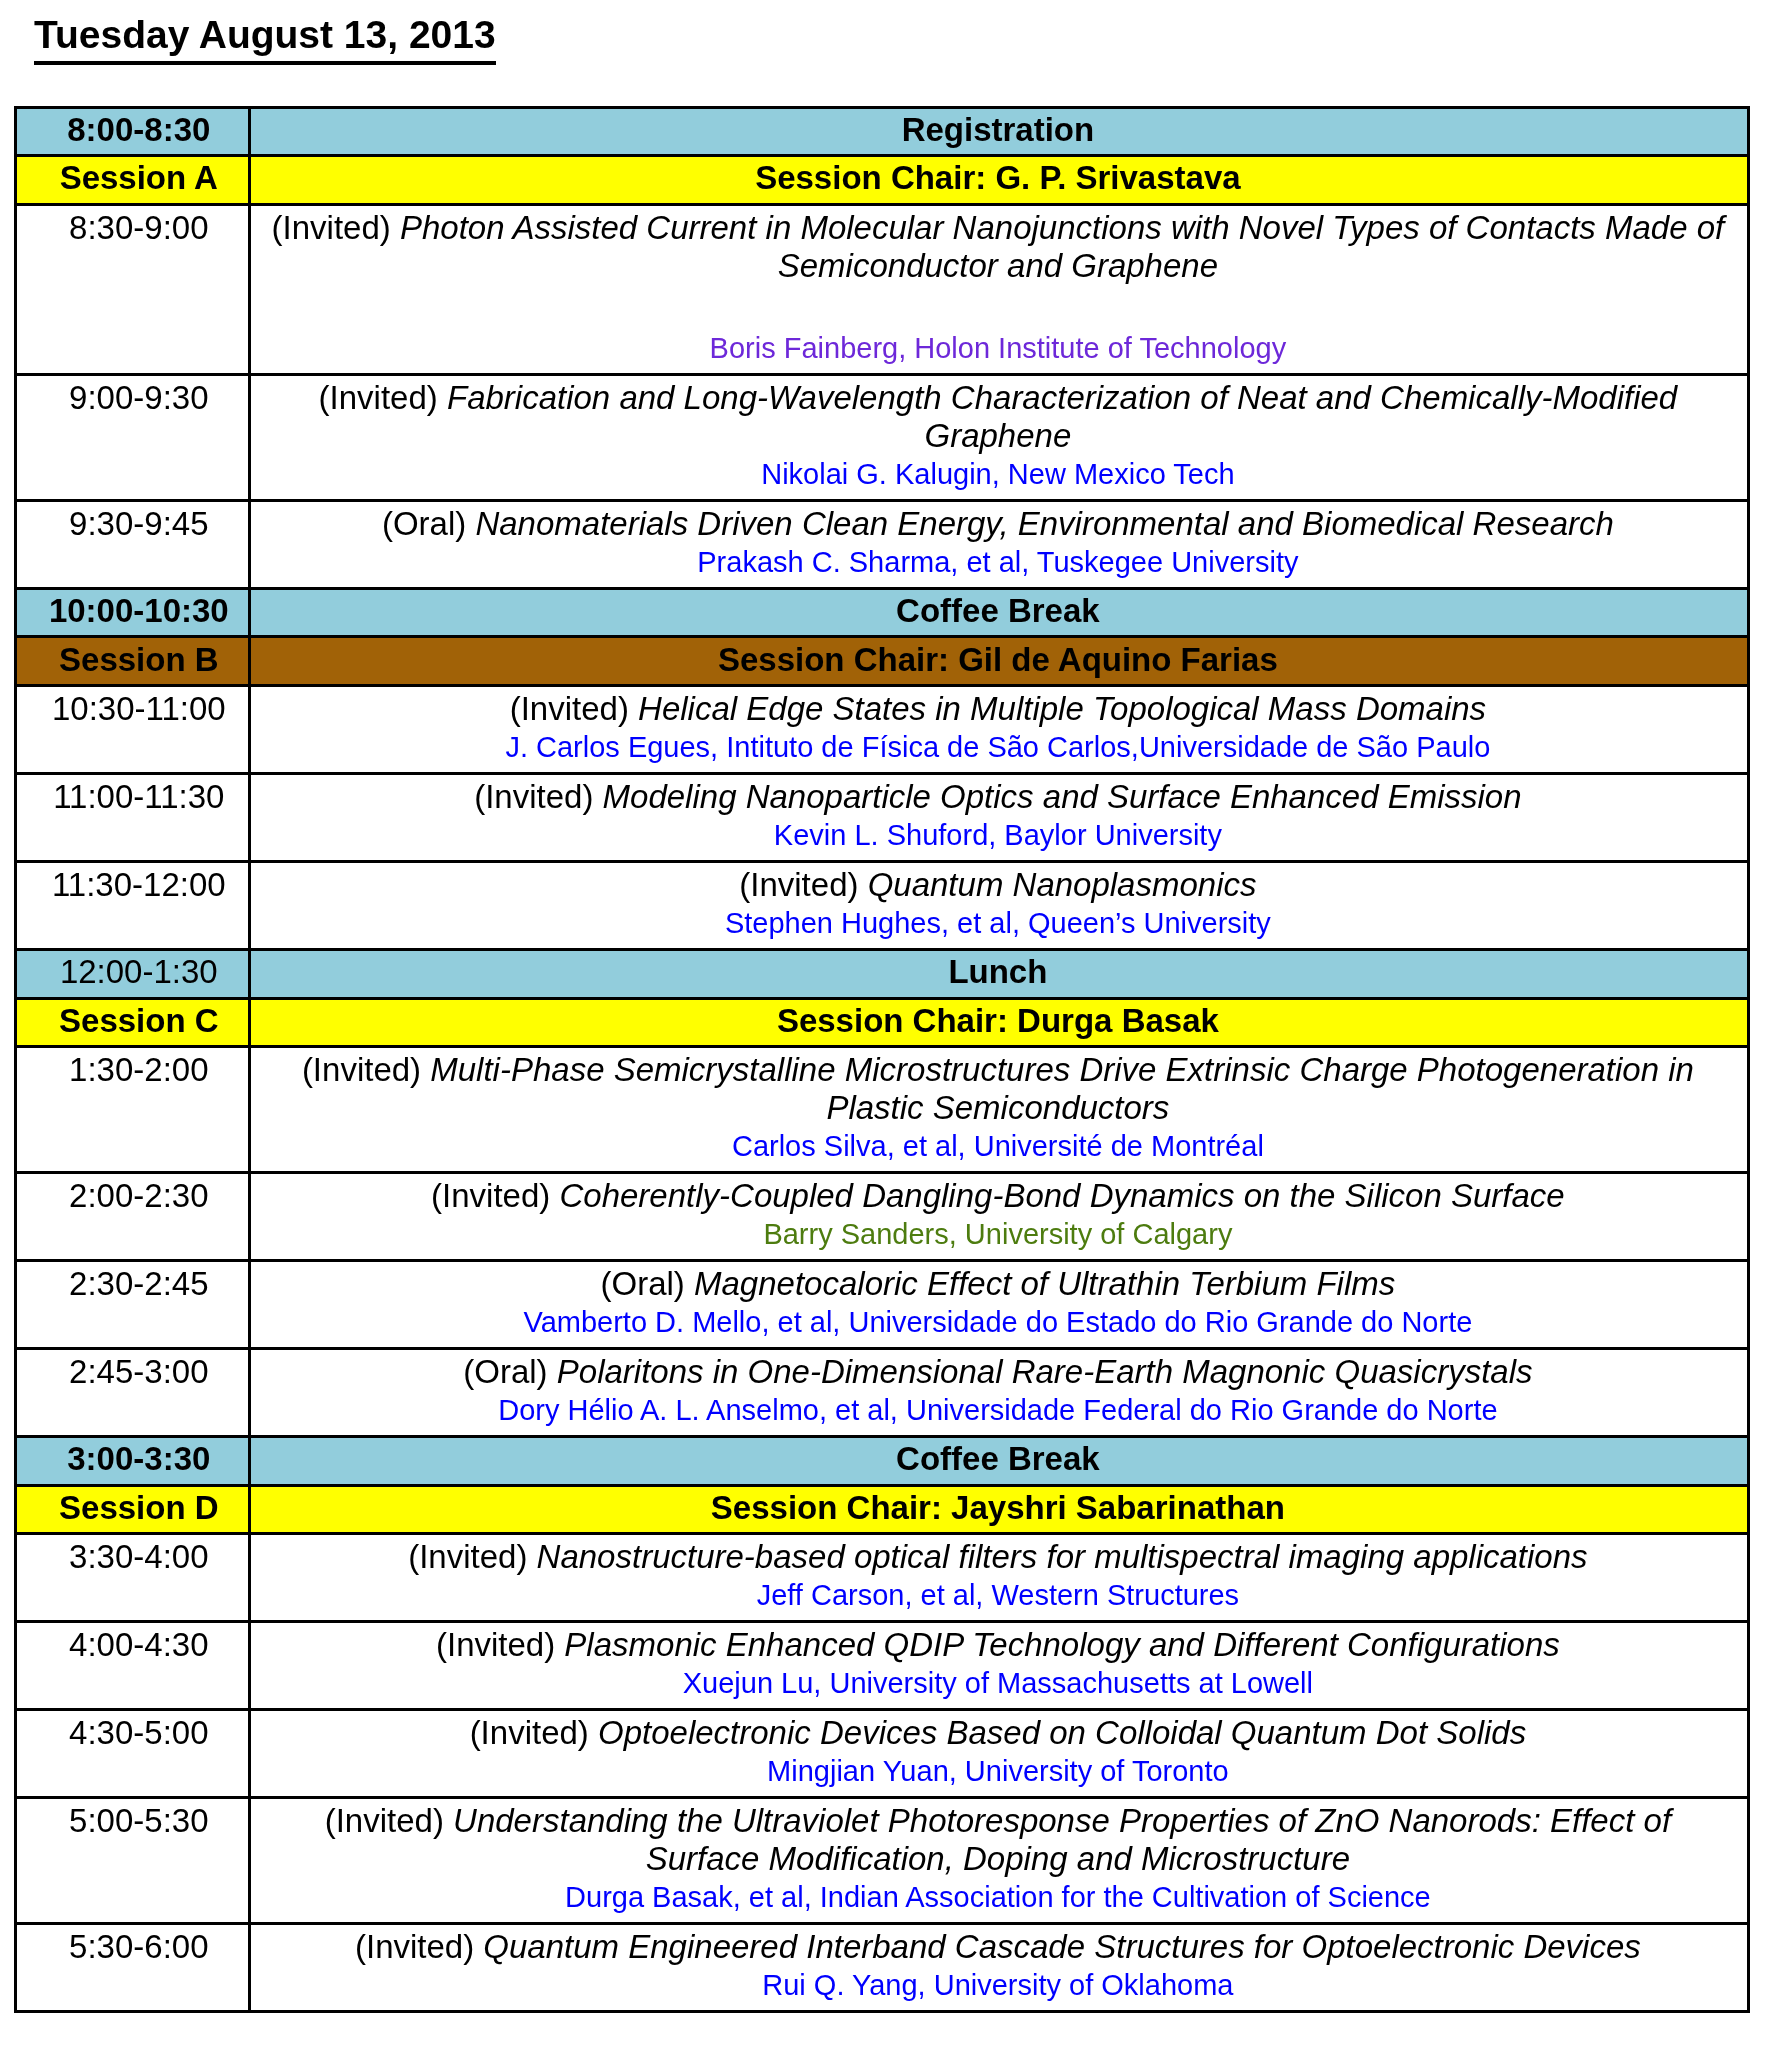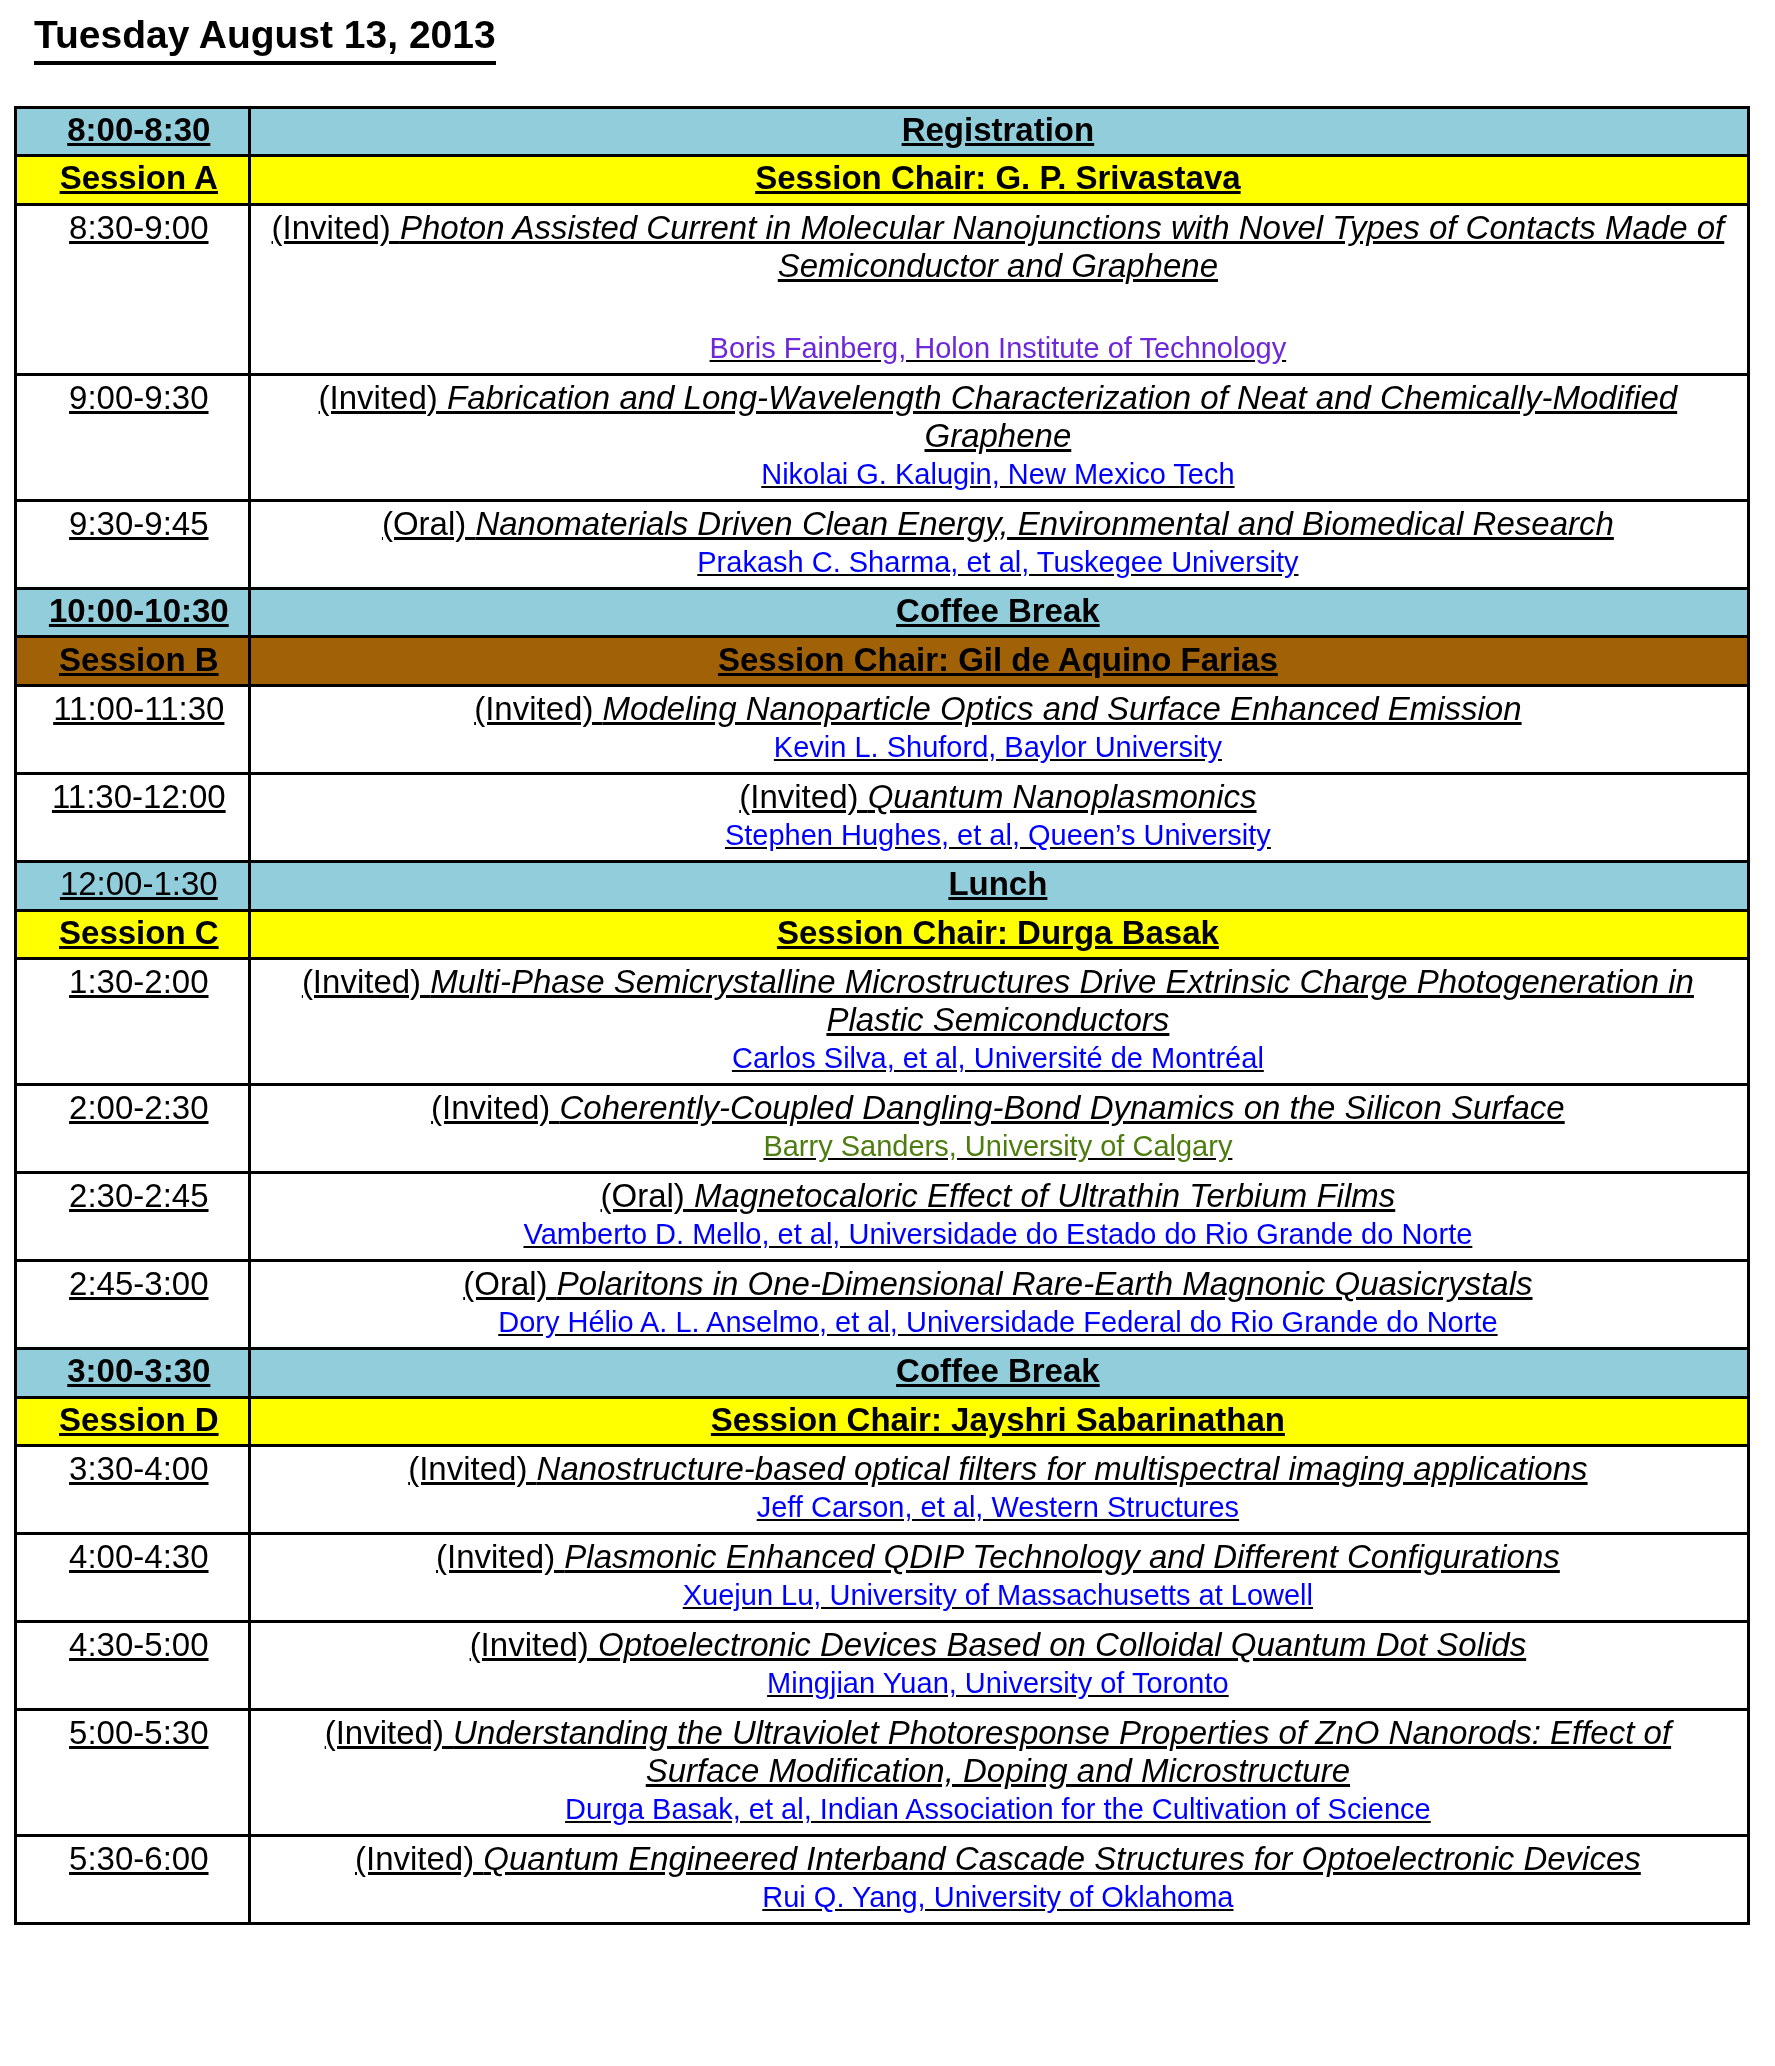--- a/index.html
+++ b/index.html
@@ -8,21 +8,20 @@
     background: #ffffff;
     width: 1775px;
     font-family: "Liberation Sans", sans-serif;
     color: #000000;
   }
   .page {
     width: 1585px;
     min-height: 2066px;
     box-sizing: border-box;
     padding: 10.6px 0 0 0;
-    text-decoration: underline;
   }
   .doc-title {
     display: inline-block;
     margin: 0 0 0 34px;
     font-size: 39px;
     font-weight: bold;
     line-height: 47px;
     border-bottom: 4.5px solid #000000;
     padding-bottom: 3px;
   }
@@ -108,20 +107,27 @@
         </tr>
         <tr class="row-break" style="background: rgb(146, 205, 220);">
           <td class="time-cell">10:00-10:30</td>
           <td class="content-cell">Coffee Break</td>
         </tr>
         <tr class="row-session" style="background: #a16207;">
           <td class="time-cell">Session B</td>
           <td class="content-cell">Session Chair: Gil de Aquino Farias</td>
         </tr>
         <tr class="row-talk">
+          <td class="time-cell">10:30-11:00</td>
+          <td class="content-cell">
+            <div class="talk-title"><span class="talk-kind">(Invited) </span><span class="talk-title-text">Helical Edge States in Multiple Topological Mass Domains</span></div>
+            <div class="talk-authors" style="color: rgb(0, 0, 255);">J. Carlos Egues, Intituto de Física de São Carlos,Universidade de São Paulo</div>
+          </td>
+        </tr>
+        <tr class="row-talk">
           <td class="time-cell">11:00-11:30</td>
           <td class="content-cell">
             <div class="talk-title"><span class="talk-kind">(Invited) </span><span class="talk-title-text">Modeling Nanoparticle Optics and Surface Enhanced Emission</span></div>
             <div class="talk-authors" style="color: rgb(0, 0, 255);">Kevin L. Shuford, Baylor University</div>
           </td>
         </tr>
         <tr class="row-talk">
           <td class="time-cell">11:30-12:00</td>
           <td class="content-cell">
             <div class="talk-title"><span class="talk-kind">(Invited) </span><span class="talk-title-text">Quantum Nanoplasmonics</span></div>

